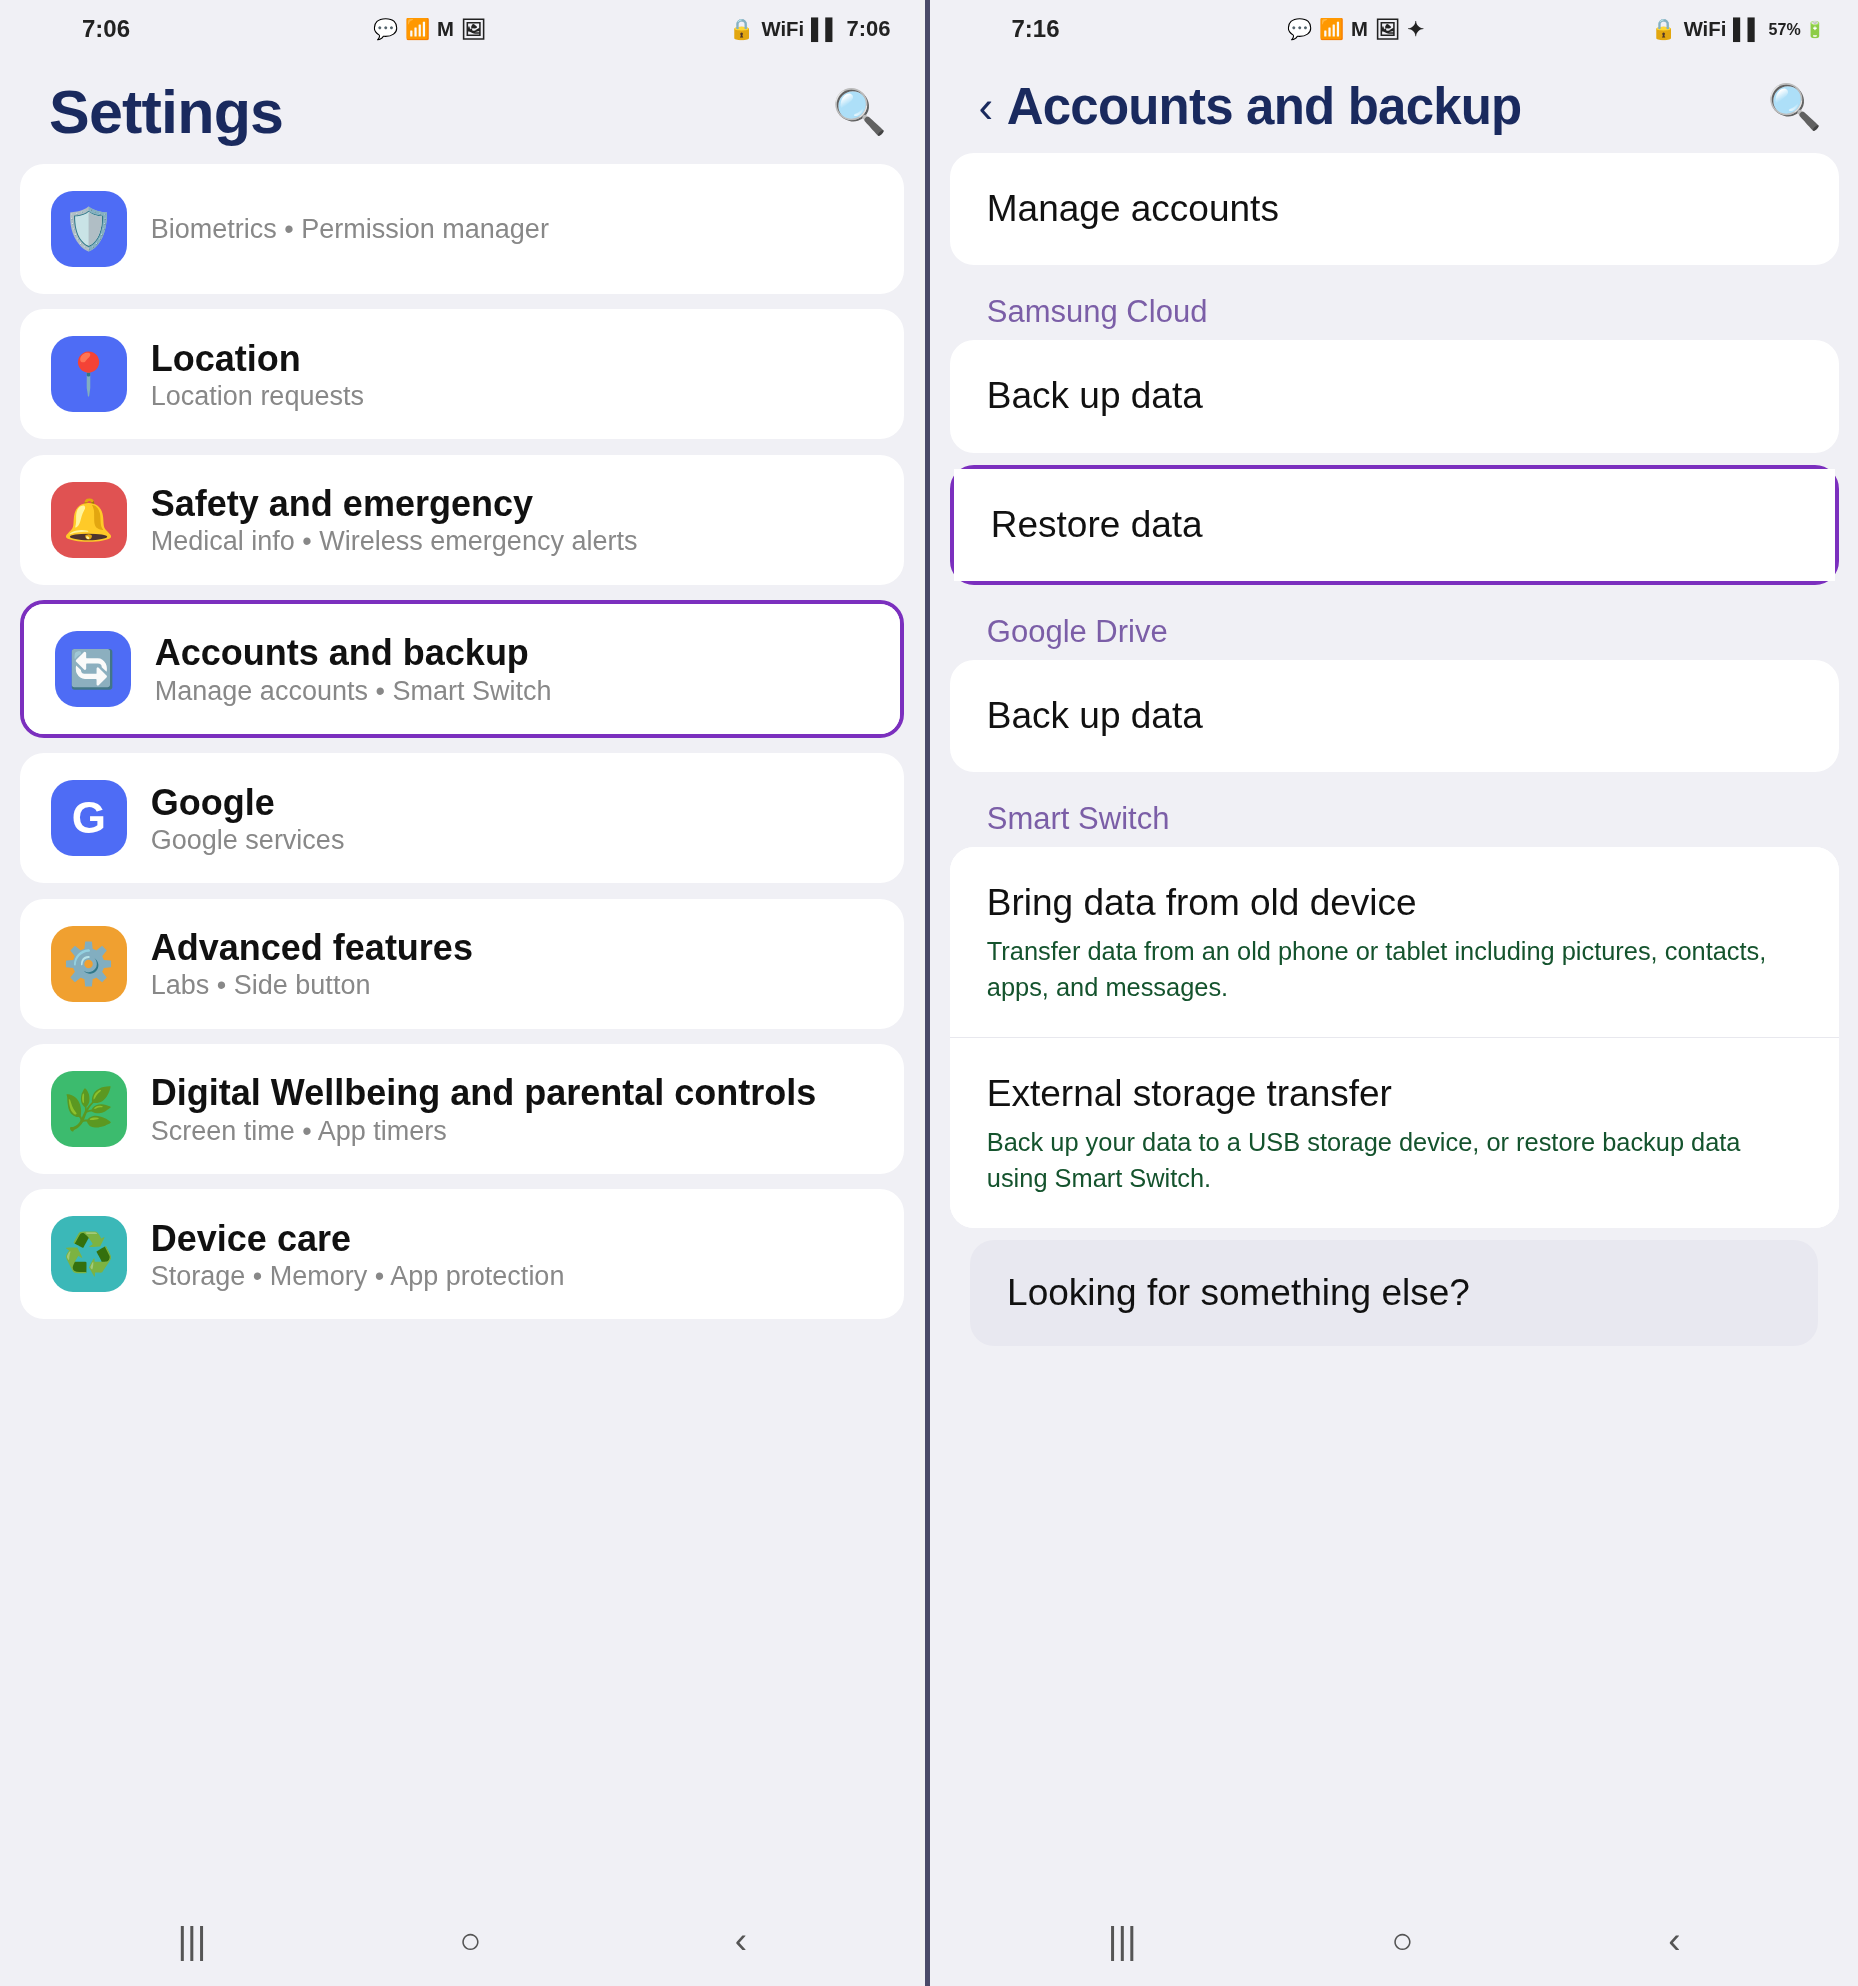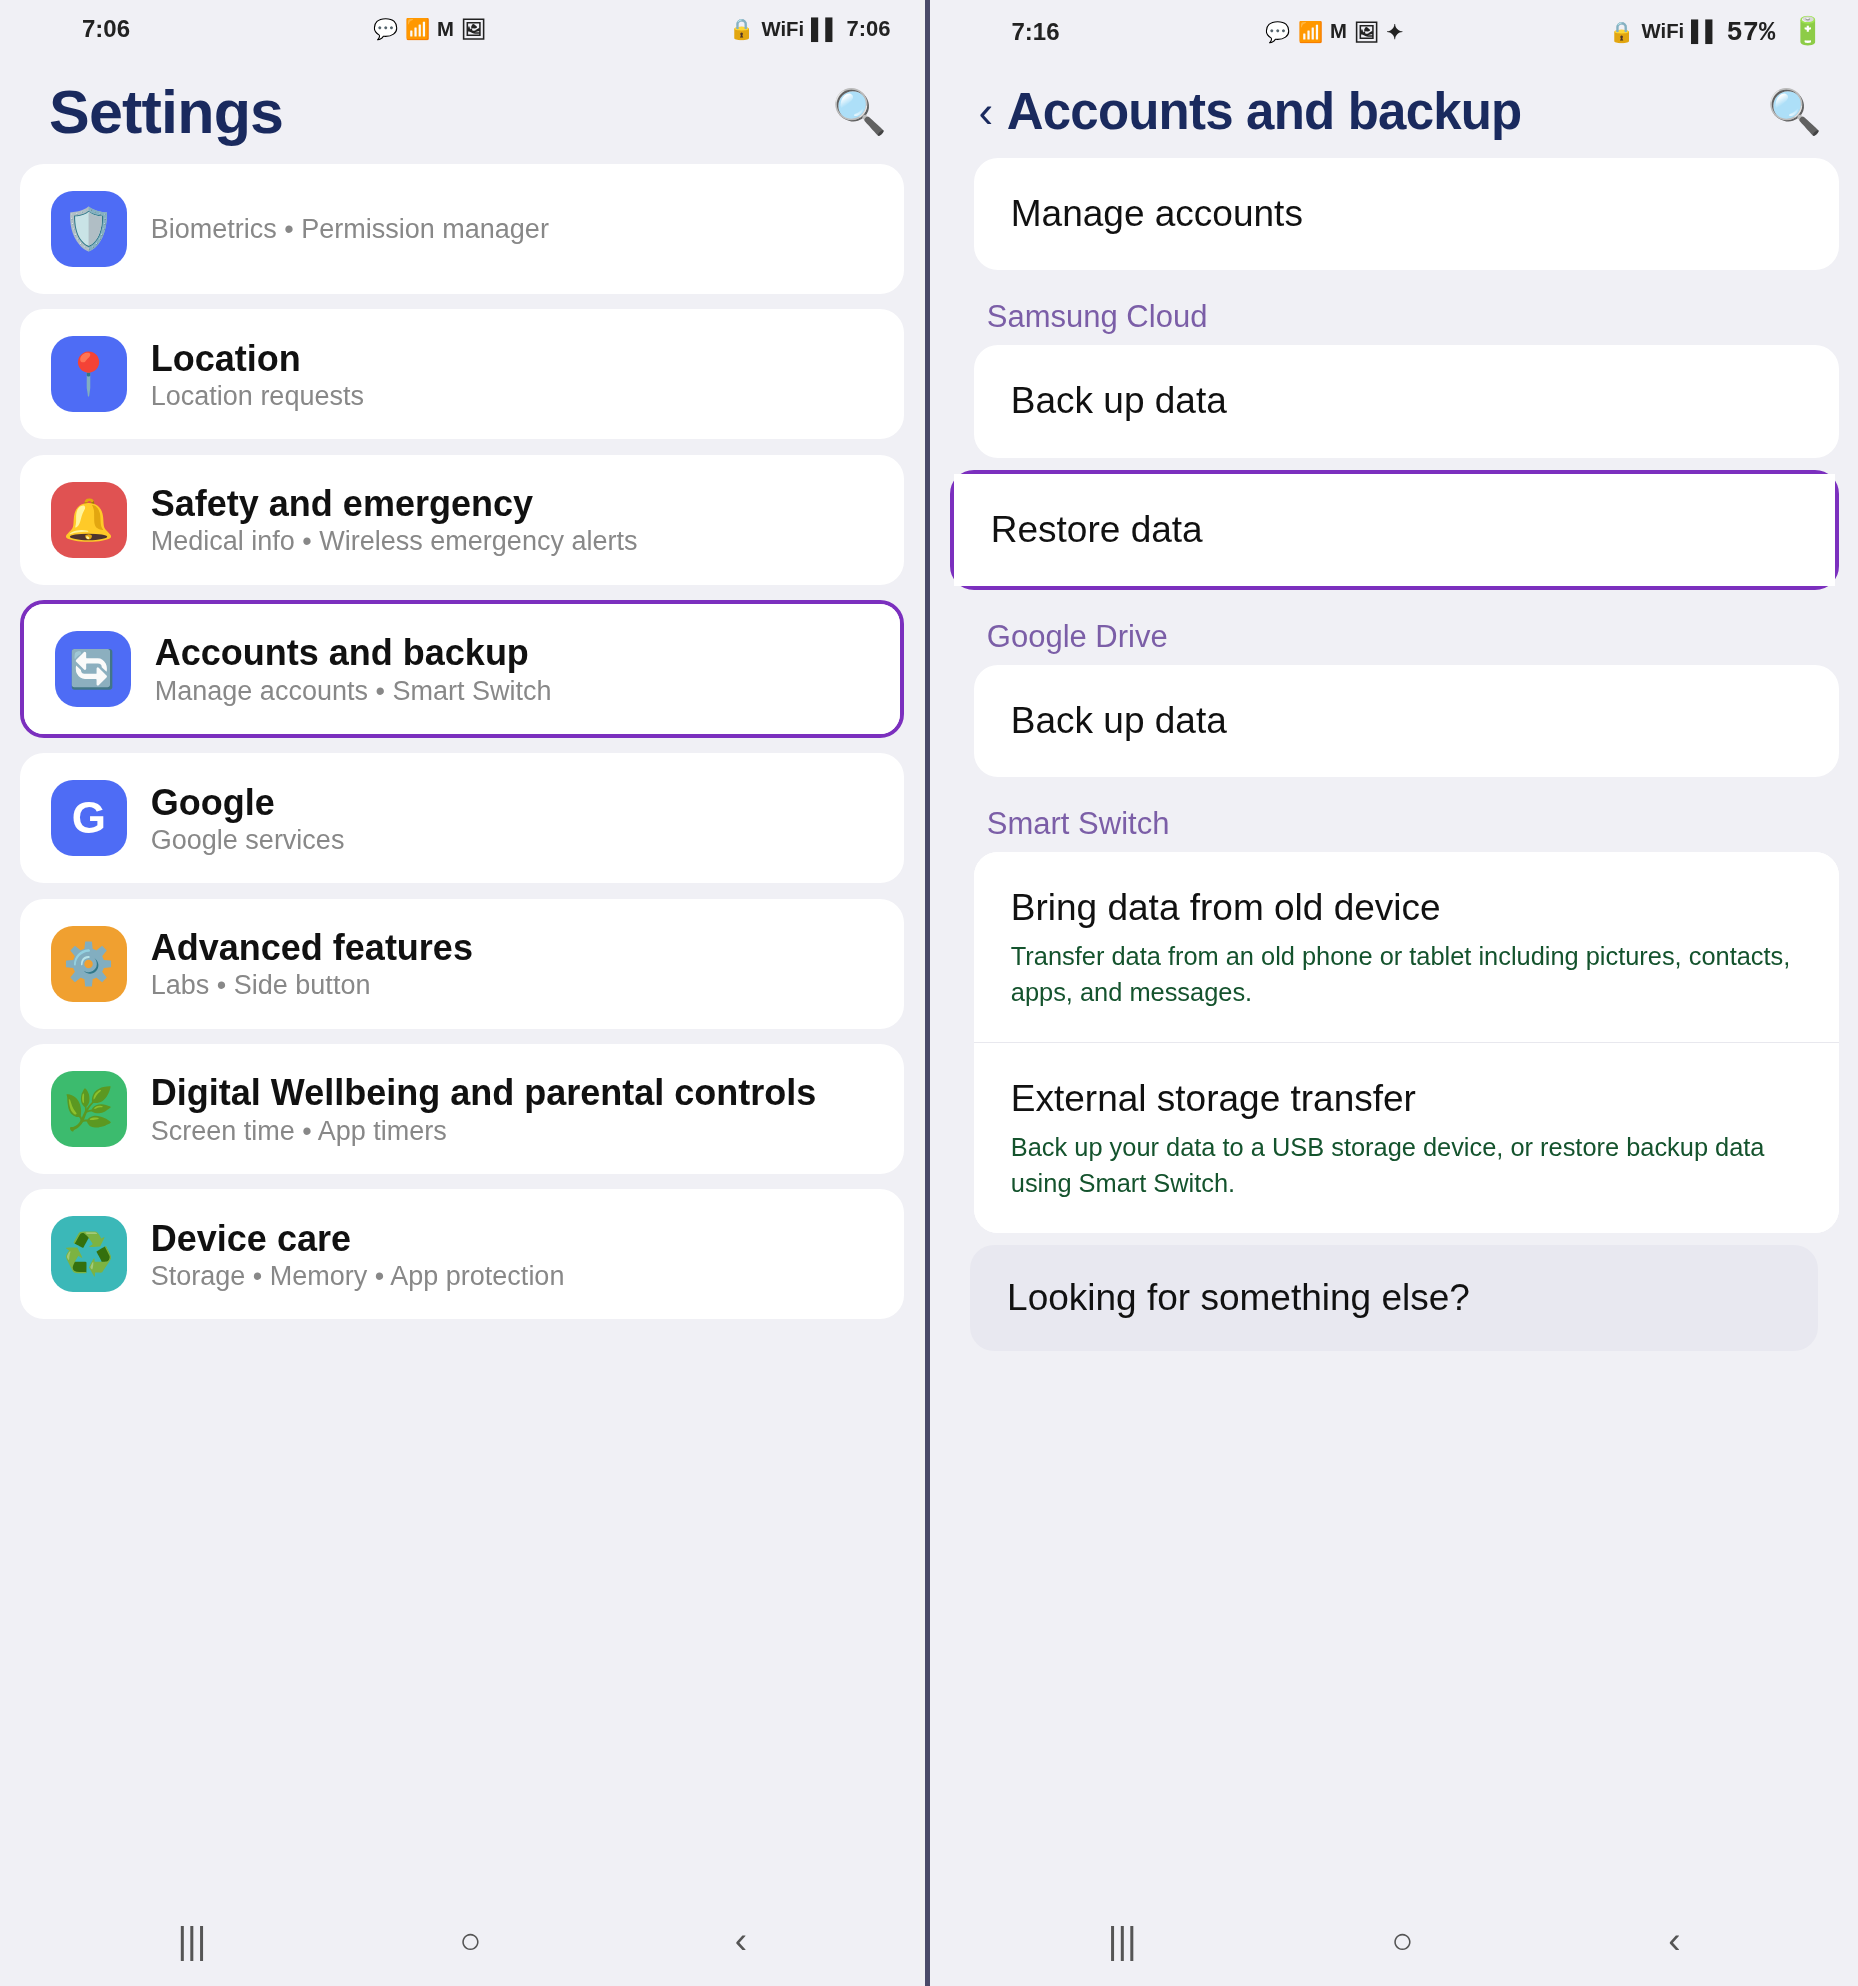--- a/index.html
+++ b/index.html
@@ -135,21 +135,20 @@
     .right-list {
       flex: 1;
       overflow-y: auto;
       padding: 0 20.3px;
     }
     .right-card {
       background: #fff;
       border-radius: 24px;
       margin-bottom: 12px;
       overflow: hidden;
-      margin-left: 24px;
     }
     .right-item {
       display: flex;
       align-items: center;
       padding: 32px 37px;
       background: #fff;
       cursor: pointer;
       border-bottom: 0.8px solid #e8e8ee;
     }
     .right-item:last-child {
@@ -327,21 +326,21 @@
       <span>💬</span>
       <span>📶</span>
       <span>M</span>
       <span>🖼</span>
       <span>✦</span>
     </div>
     <div class="status-right">
       <span>🔒</span>
       <span>WiFi</span>
       <span>▌▌</span>
-      <span style="font-size:27px;font-family:Liberation Mono, monospace;">57% 🔋</span>
+      <span style="font-size:16px;">57% 🔋</span>
     </div>
   </div>
 
   <div class="header">
     <div class="header-back">
       <span class="back-arrow">‹</span>
       <span class="header-title" style="font-size:51px;">Accounts and backup</span>
     </div>
     <span class="header-icon">🔍</span>
   </div>

